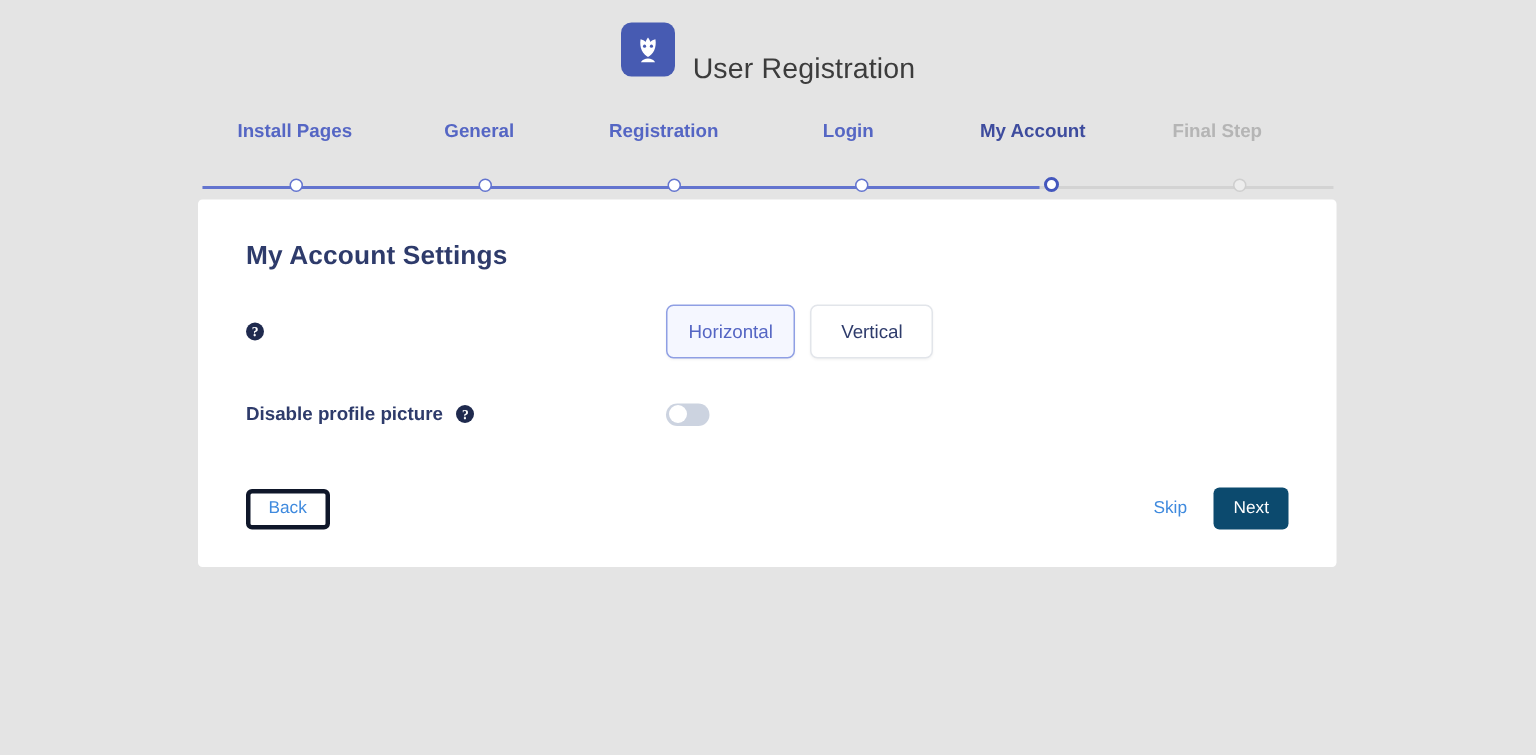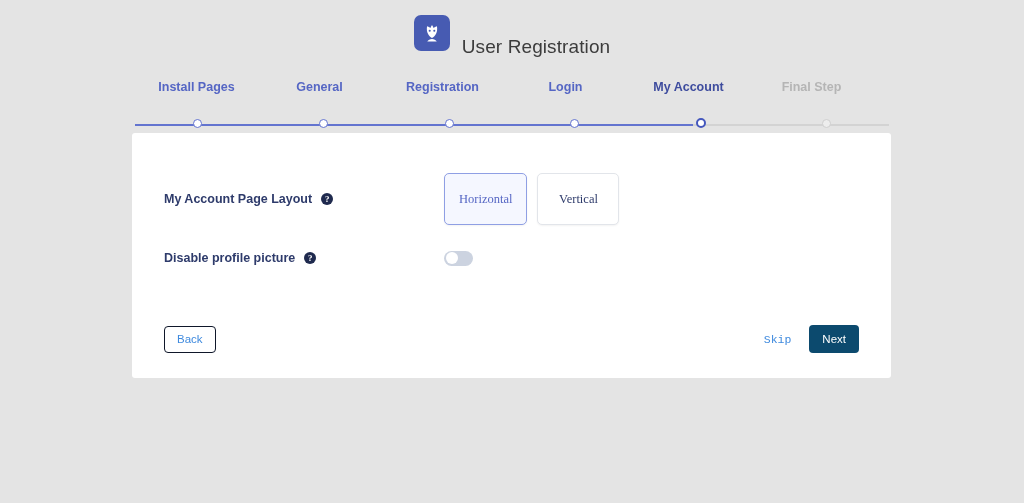--- a/index.html
+++ b/index.html
@@ -176,27 +176,27 @@
     font-weight: bold;
     line-height: 12px;
     text-align: center;
     flex: none;
     font-family: "Liberation Serif", serif;
   }
 
   .choice-group { display: flex; gap: 10px; }
   .choice {
     min-width: 82px;
-    height: 52px;
+    height: 36px;
     border-radius: 5px;
     border: 1px solid #e2e5ea;
     background: #ffffff;
     color: #2e3b6b;
     font-size: 12.5px;
-    font-family: Liberation Serif, serif;
+    font-family: Liberation Sans, sans-serif;
     display: flex;
     align-items: center;
     justify-content: center;
     padding: 0 14px;
     box-sizing: border-box;
     cursor: pointer;
     box-shadow: 0 1px 2px rgba(0,0,0,.05);
   }
   .choice.selected {
     border: 1.4px solid #8f9fe4;
@@ -228,21 +228,21 @@
     left: 32px;
     right: 32px;
     bottom: 25px;
     display: flex;
     align-items: center;
   }
   .btn-back {
     min-width: 46px;
     height: 27px;
     border-radius: 4px;
-    border: 1px solid #0f172a;
+    border: 3px solid #0f172a;
     background: #ffffff;
     color: #3f8ade;
     font-size: 11.5px;
     font-family: "Liberation Sans", sans-serif;
     display: flex;
     align-items: center;
     justify-content: center;
     padding: 0 12px;
     box-sizing: border-box;
     cursor: pointer;
@@ -251,21 +251,21 @@
     margin-left: auto;
     display: flex;
     align-items: center;
     gap: 18px;
   }
   .btn-skip {
     background: none;
     border: none;
     color: #3f8ade;
     font-size: 11.5px;
-    font-family: Liberation Mono, monospace;
+    font-family: Liberation Sans, sans-serif;
     cursor: pointer;
     padding: 0;
   }
   .btn-next {
     min-width: 48px;
     height: 28px;
     border-radius: 4px;
     border: none;
     background: #0c4a6e;
     color: #ffffff;
@@ -323,26 +323,26 @@
           <span class="dot active"></span>
         </div>
       <div class="dot-cell">
           <span class="dot inactive"></span>
         </div>
     </div>
   </div>
 </div>
 
 <div class="card">
+  <div class="card-title">My Account Settings</div>
 
   <div class="settings">
 
     <div class="row">
       <div class="row-label">
-        <span>My Account Page Layout</span>
         <span class="help-icon">?</span>
       </div>
       <div class="choice-group">
         <button class="choice selected">Horizontal</button>
         <button class="choice">Vertical</button>
       </div>
     </div>
 
     <div class="row">
       <div class="row-label">

